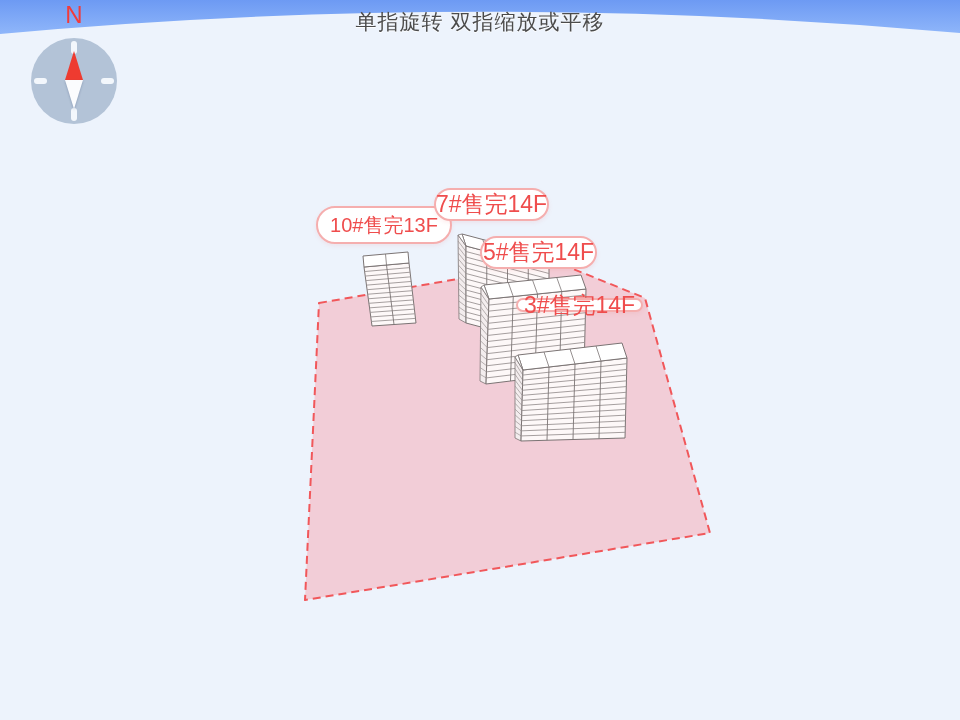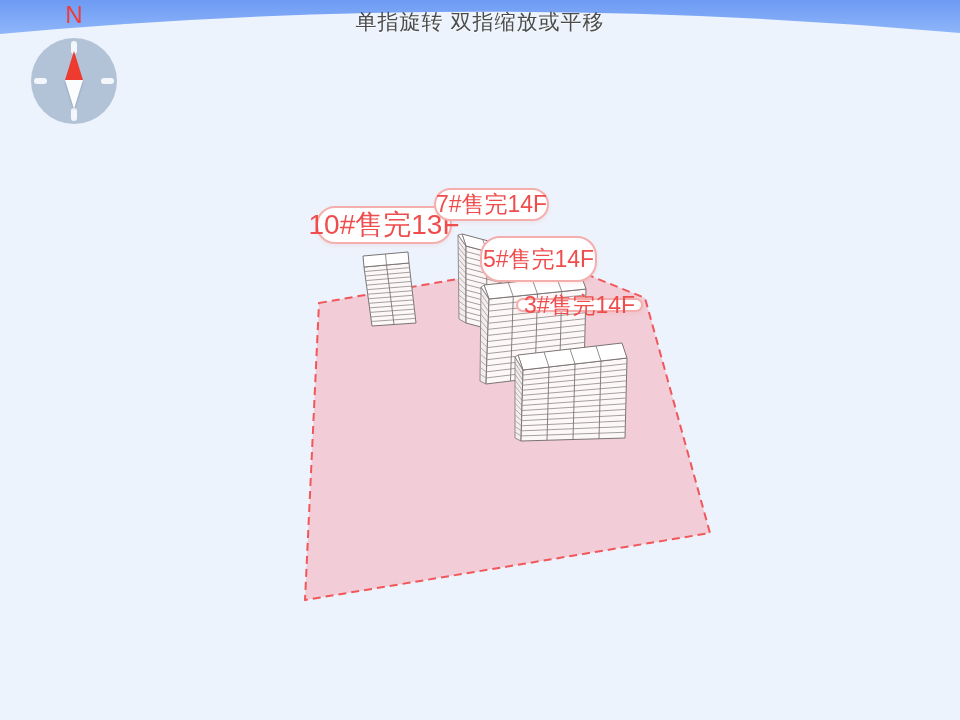--- a/index.html
+++ b/index.html
@@ -39,23 +39,23 @@
     border-top:29px solid #fbfcfe;
     filter:drop-shadow(0 1px 1px rgba(60,80,120,.35));
   }
   .bubble{
     position:absolute;background:#ffffff;border:2px solid #f5aeae;
     border-radius:20px;box-sizing:border-box;
     display:flex;align-items:center;justify-content:center;
     color:#ef4d4d;cursor:pointer;white-space:nowrap;
     box-shadow:0 2px 4px rgba(240,120,120,.12);
   }
-  .bubble-10{left:316px;top:206px;width:136px;height:38px;font-size:28px;justify-content:center;}
+  .bubble-10{left:316px;top:206px;width:136px;height:38px;font-size:20px;justify-content:center;}
   .bubble-7 {left:434px;top:188px;width:115px;height:33px;font-size:23px;}
-  .bubble-5 {left:480px;top:236px;width:117px;height:46px;font-size:23px;}
+  .bubble-5 {left:480px;top:236px;width:117px;height:33px;font-size:23px;}
   .bubble-3 {left:516px;top:298px;width:127px;height:14px;font-size:23px;}
 </style>
 </head>
 <body>
 
 <div class="stage">
 
   <svg class="bg" width="960" height="720" viewBox="0 0 960 720">
     <defs>
       <linearGradient id="skyg" x1="0" y1="0" x2="0" y2="1">

